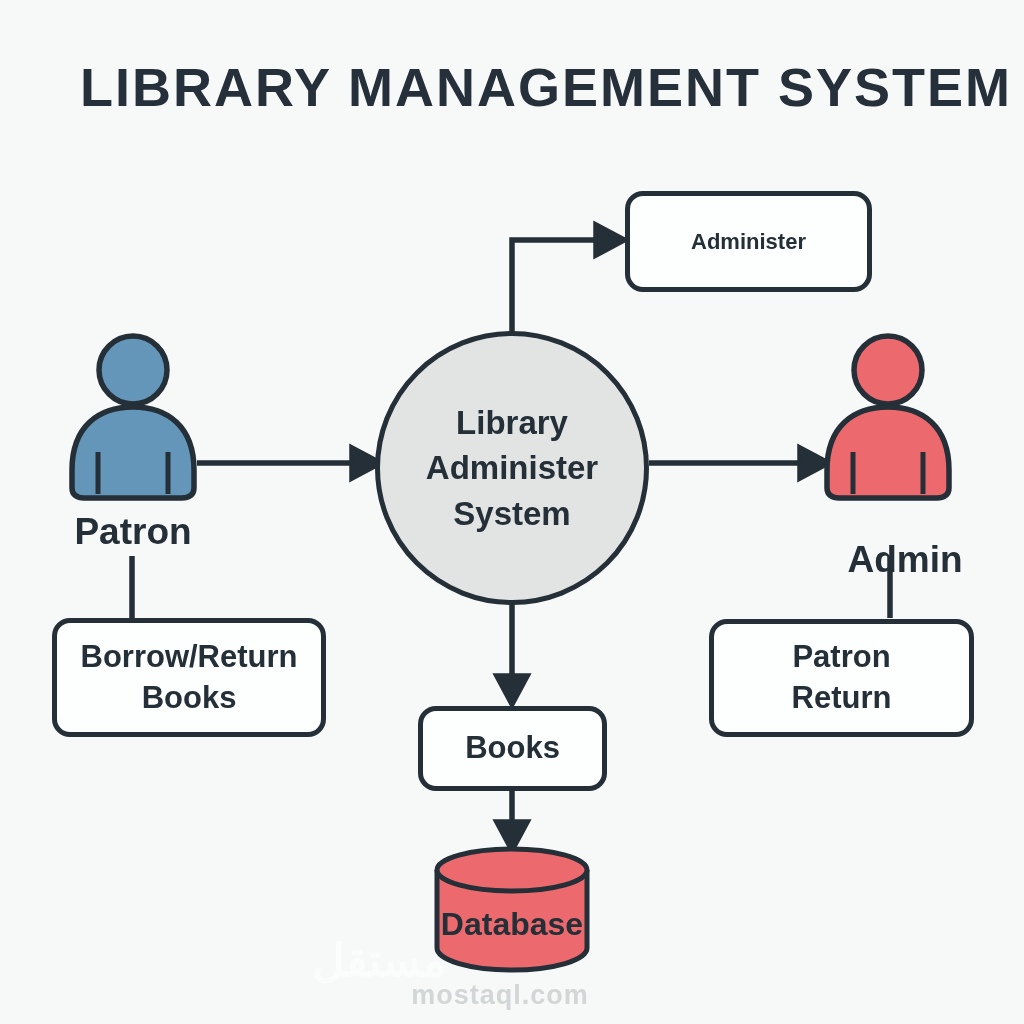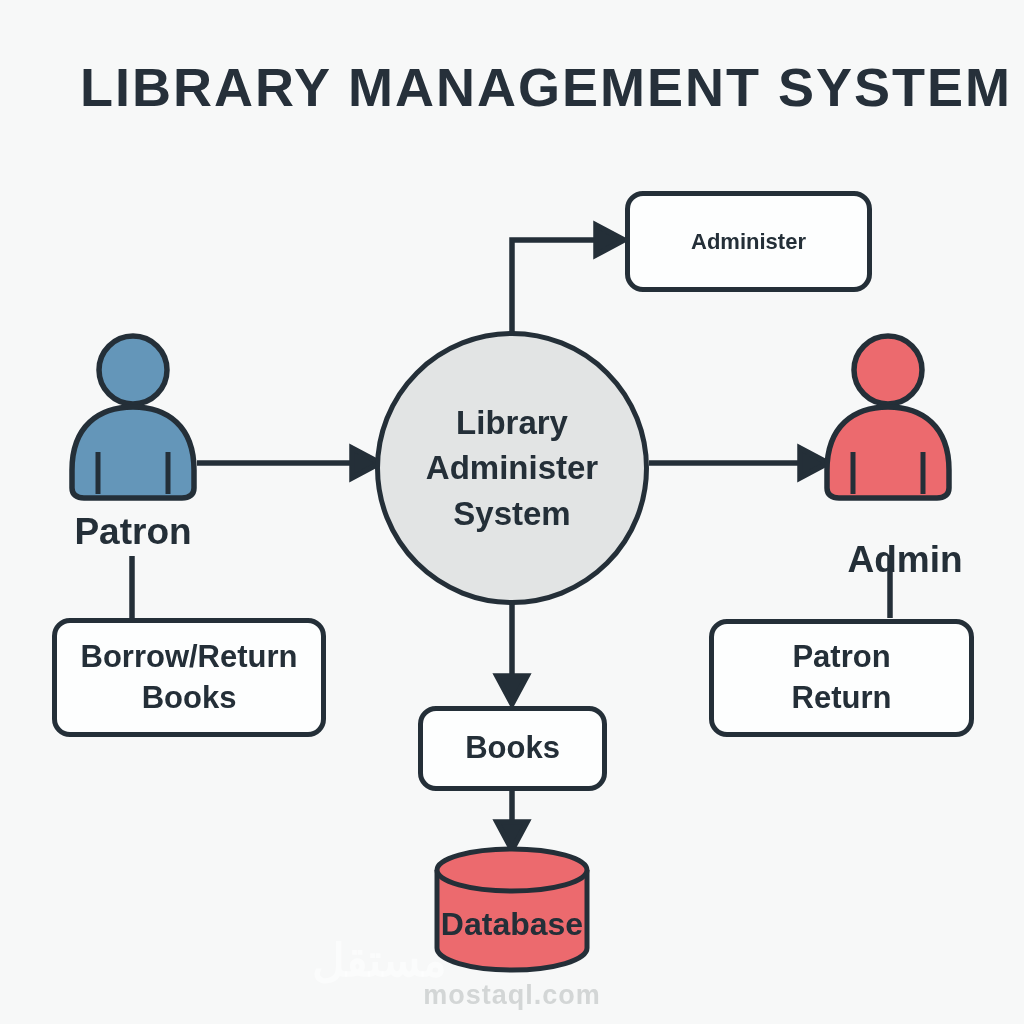--- a/index.html
+++ b/index.html
@@ -66,21 +66,21 @@
     left: 432px; top: 906px; width: 160px;
     text-align: center; font-size: 32px; font-weight: bold; color: #242f38;
   }
 
   #watermark-logo {
     left: 312px; top: 934px; width: 400px;
     font-size: 45px; font-weight: bold;
     color: rgba(255,255,255,0.55);
   }
   #watermark-site {
-    left: 312px; top: 980px; width: 400px;
+    left: 300px; top: 980px; width: 400px;
     text-align: center;
     font-size: 27px; font-weight: bold;
     color: #d3d6d6; letter-spacing: 1px;
   }
 </style>
 </head>
 <body>
 
 <div id="canvas">
 

